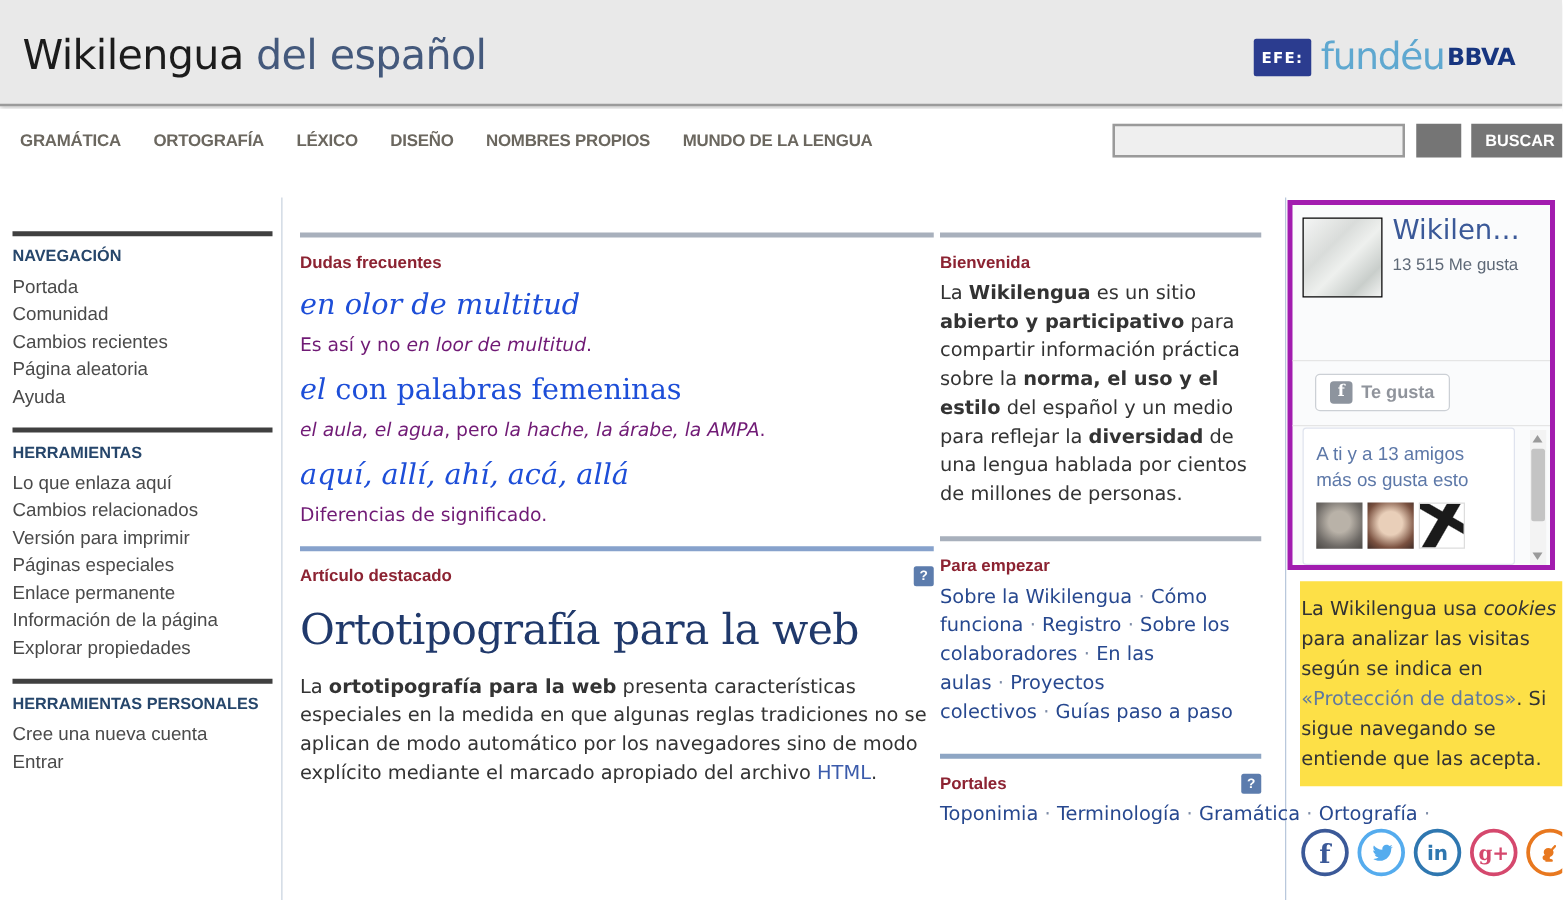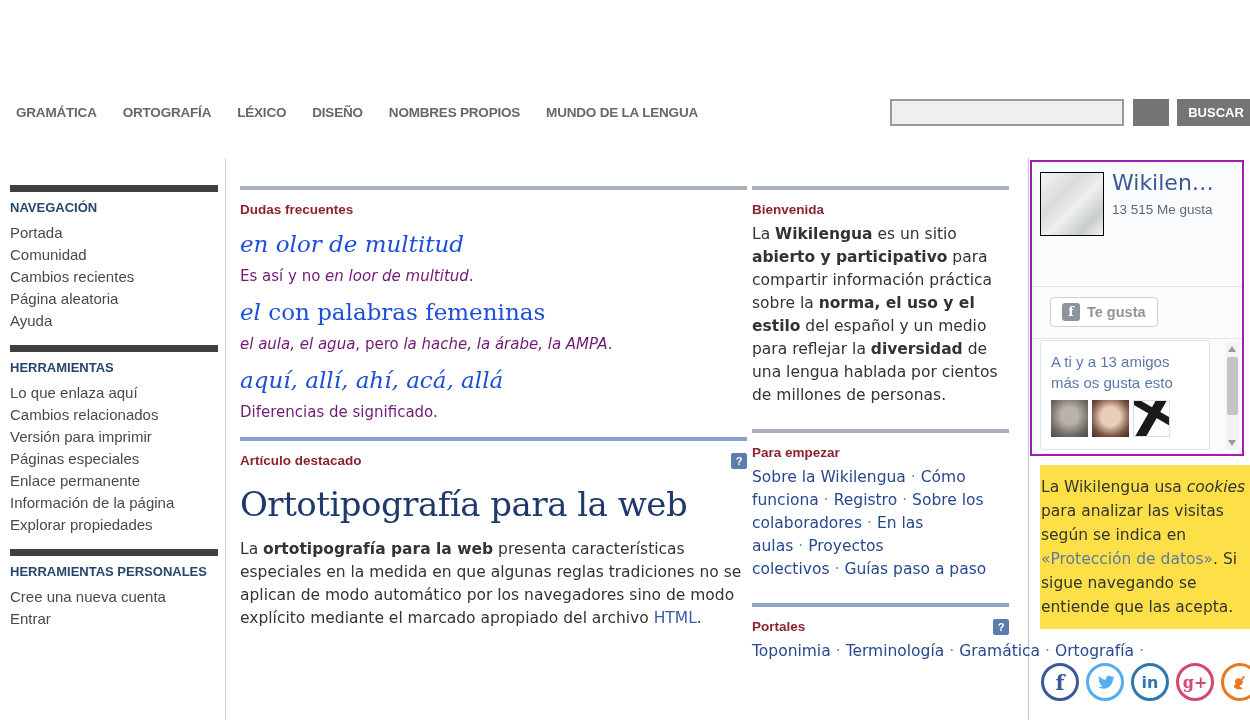--- a/index.html
+++ b/index.html
@@ -33,21 +33,21 @@
   .btn-ir { width:34px; margin-left:9px;padding-left:36px; }
   .btn-buscar { width:78px; margin-left:8px; }
 
   
   .vline { position:absolute; top:158px; bottom:0; width:1px; }
   .vline-left  { left:225px; background:#c9d3e0; }
   .vline-right { left:1028px; background:#b9c8dc; }
 
   
   .sidebar { position:absolute; left:10px; top:185px; width:208px; }
-  .sb-sec { border-top:7px solid #404040; padding-top:8px; margin-bottom:13px; }
+  .sb-sec { border-top:4px solid #404040; padding-top:8px; margin-bottom:13px; }
   .sb-sec h4 { font-family:"Liberation Sans", sans-serif; font-size:13px; color:#26466b;
                letter-spacing:0; margin-bottom:7px; }
   .sb-sec a { display:block; font-size:15px; color:#4a4a4a; line-height:22px;
               text-decoration:none; cursor:pointer; font-family:"Liberation Sans", sans-serif; }
 
   
   .rule { height:4px; }
   .rule-gray { background:#a8b0bc; }
   .rule-blue { background:#87a2cc; }
   .rule-blue2 { background:#8ea6c4; }
@@ -74,21 +74,21 @@
   
   .midcol { position:absolute; left:752px; top:186px; width:257px; }
   .midcol p { font-size:15.5px; line-height:23px; color:#333; }
   .midcol .rule { margin-top:22px; }
   .linkline { font-size:15.5px; line-height:23px; }
   .linkline a { color:#27488f; text-decoration:none; cursor:pointer; }
 
   
   .fbcol { position:absolute; left:1029px; top:158px; width:221px; height:562px; }
   .fb-plugin { position:absolute; left:1px; top:2px; width:214px; height:296px;
-               background:#fafbfc; border:2px solid #a21caf;text-decoration:underline; }
+               background:#fafbfc; border:4px solid #a21caf;text-decoration:underline; }
   .fb-head { position:relative; height:125px; border-bottom:1px solid #e5e5e5; }
   .fb-avatar { position:absolute; left:8px; top:10px; width:64px; height:64px;
                border:1px solid #000; cursor:pointer;
                background:linear-gradient(135deg,#f4f5f4 0%,#d9dcda 35%,#eef0ee 55%,#c9cecb 80%,#f2f3f2 100%); }
   .fb-name { position:absolute; left:80px; top:8px; font-size:22px; color:#3b5998; cursor:pointer; }
   .fb-likes { position:absolute; left:80px; top:40px; font-size:13.5px; color:#5e6977;
               font-family:"Liberation Sans", sans-serif; }
   .fb-likerow { position:relative; height:52px; border-bottom:1px solid #e5e5e5; }
   .fb-likebtn { position:absolute; left:18px; top:10px; display:flex; align-items:center; gap:7px;
                 border:1px solid #ccd0d5; border-radius:4px; background:#fff; padding:5px 11px;
@@ -124,20 +124,30 @@
   .soc { width:38px; height:38px; border-radius:50%; border:3px solid; background:#fff;
          display:flex; align-items:center; justify-content:center; cursor:pointer; }
   .soc span { font-weight:bold; font-family:"DejaVu Sans", sans-serif; }
   .soc svg { display:block; }
 </style>
 </head>
 <body>
 
 <div id="page">
 
+  <header>
+    <div class="site-title">
+      <span class="t1">Wikilengua </span><span class="t2">del español</span>
+    </div>
+    <div class="logo">
+      <span class="efe">EFE:</span>
+      <span class="fundeu">fundéu</span>
+      <span class="bbva">BBVA</span>
+    </div>
+  </header>
 
   <nav>
     <div class="menu">
       <a>GRAMÁTICA</a>
       <a>ORTOGRAFÍA</a>
       <a>LÉXICO</a>
       <a>DISEÑO</a>
       <a>NOMBRES PROPIOS</a>
       <a>MUNDO DE LA LENGUA</a>
     </div>

